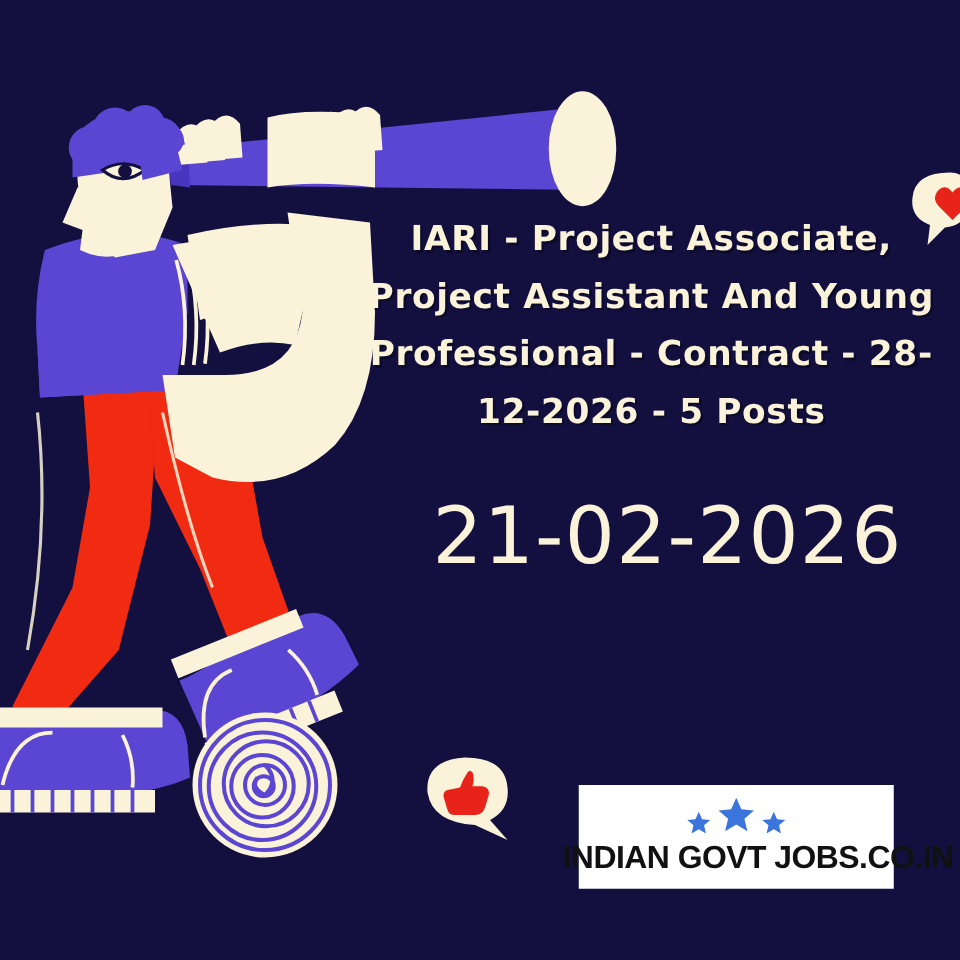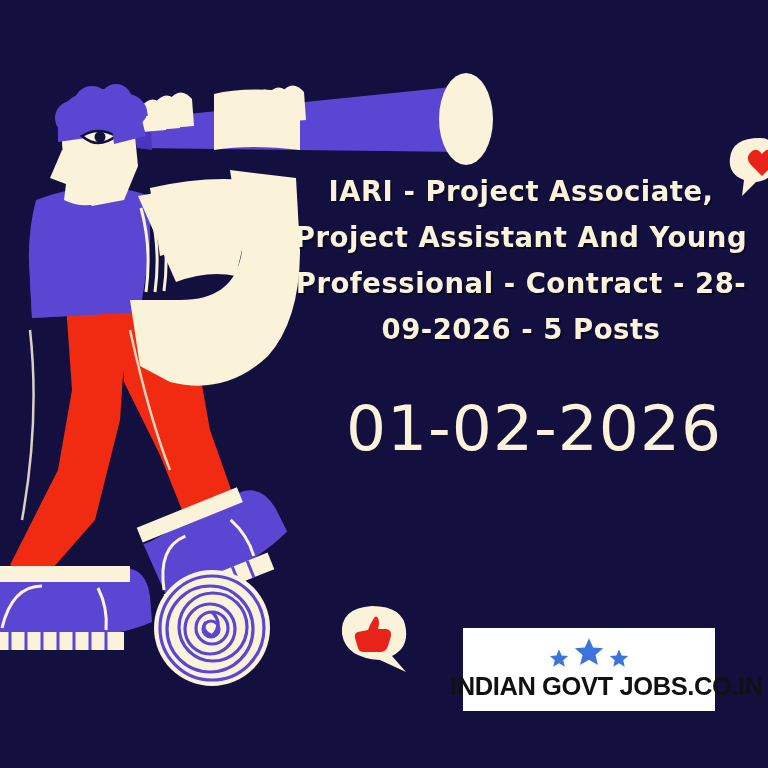--- a/index.html
+++ b/index.html
@@ -195,25 +195,25 @@
     <path d="M34,2 Q50,2 50,22 Q50,44 30,46 L16,60 L18,44 Q2,38 4,22 Q6,2 34,2 Z" fill="#FAF3D9"></path>
     <path d="M36,18 q-6,-8 -12,-1 q-5,6 2,13 l10,10 l10,-10 q7,-7 2,-13 q-6,-7 -12,1 Z" fill="#E8231A"></path>
   </svg>
 
   <svg style="position:absolute;left:336px;top:604px;" width="82" height="72" viewBox="0 0 82 72" xmlns="http://www.w3.org/2000/svg">
     <path d="M36,2 Q68,2 70,26 Q72,44 56,52 L70,68 L44,56 Q10,54 6,30 Q4,4 36,2 Z" fill="#FAF3D9"></path>
     <path d="M38,14 Q34,20 32,26 L22,28 Q18,29 19,34 L22,44 Q23,48 28,48 L44,48 Q50,48 52,42 L55,32 Q56,26 50,25 L42,25 Q44,18 42,14 Q40,11 38,14 Z" fill="#E8231A"></path>
   </svg>
 
   <div id="title-block">
-    <h1 id="title-text">IARI - Project Associate, Project Assistant And Young Professional - Contract - 28-09-2026 - 5 Posts</h1>
+    <h1 id="title-text">IARI - Project Associate, Project Assistant And Young Professional - Contract - 28-12-2026 - 5 Posts</h1>
   </div>
 
   <div id="lastdate-block">
-    <div class="lastdate-line" id="lastdate-value">01-02-2026</div>
+    <div class="lastdate-line" id="lastdate-value">21-02-2026</div>
   </div>
 
   <div id="logo-badge">
     <div id="logo-stars">
       <svg class="star" width="22" height="22" viewBox="0 0 24 24" xmlns="http://www.w3.org/2000/svg">
         <path d="M12 1.5l2.9 6.6 7.1.6-5.4 4.7 1.7 7L12 16.7 5.7 20.4l1.7-7L2 8.7l7.1-.6z" fill="#3B74DC"></path>
       </svg>
       <svg class="star" width="34" height="34" viewBox="0 0 24 24" xmlns="http://www.w3.org/2000/svg">
         <path d="M12 1.5l2.9 6.6 7.1.6-5.4 4.7 1.7 7L12 16.7 5.7 20.4l1.7-7L2 8.7l7.1-.6z" fill="#3B74DC"></path>
       </svg>

